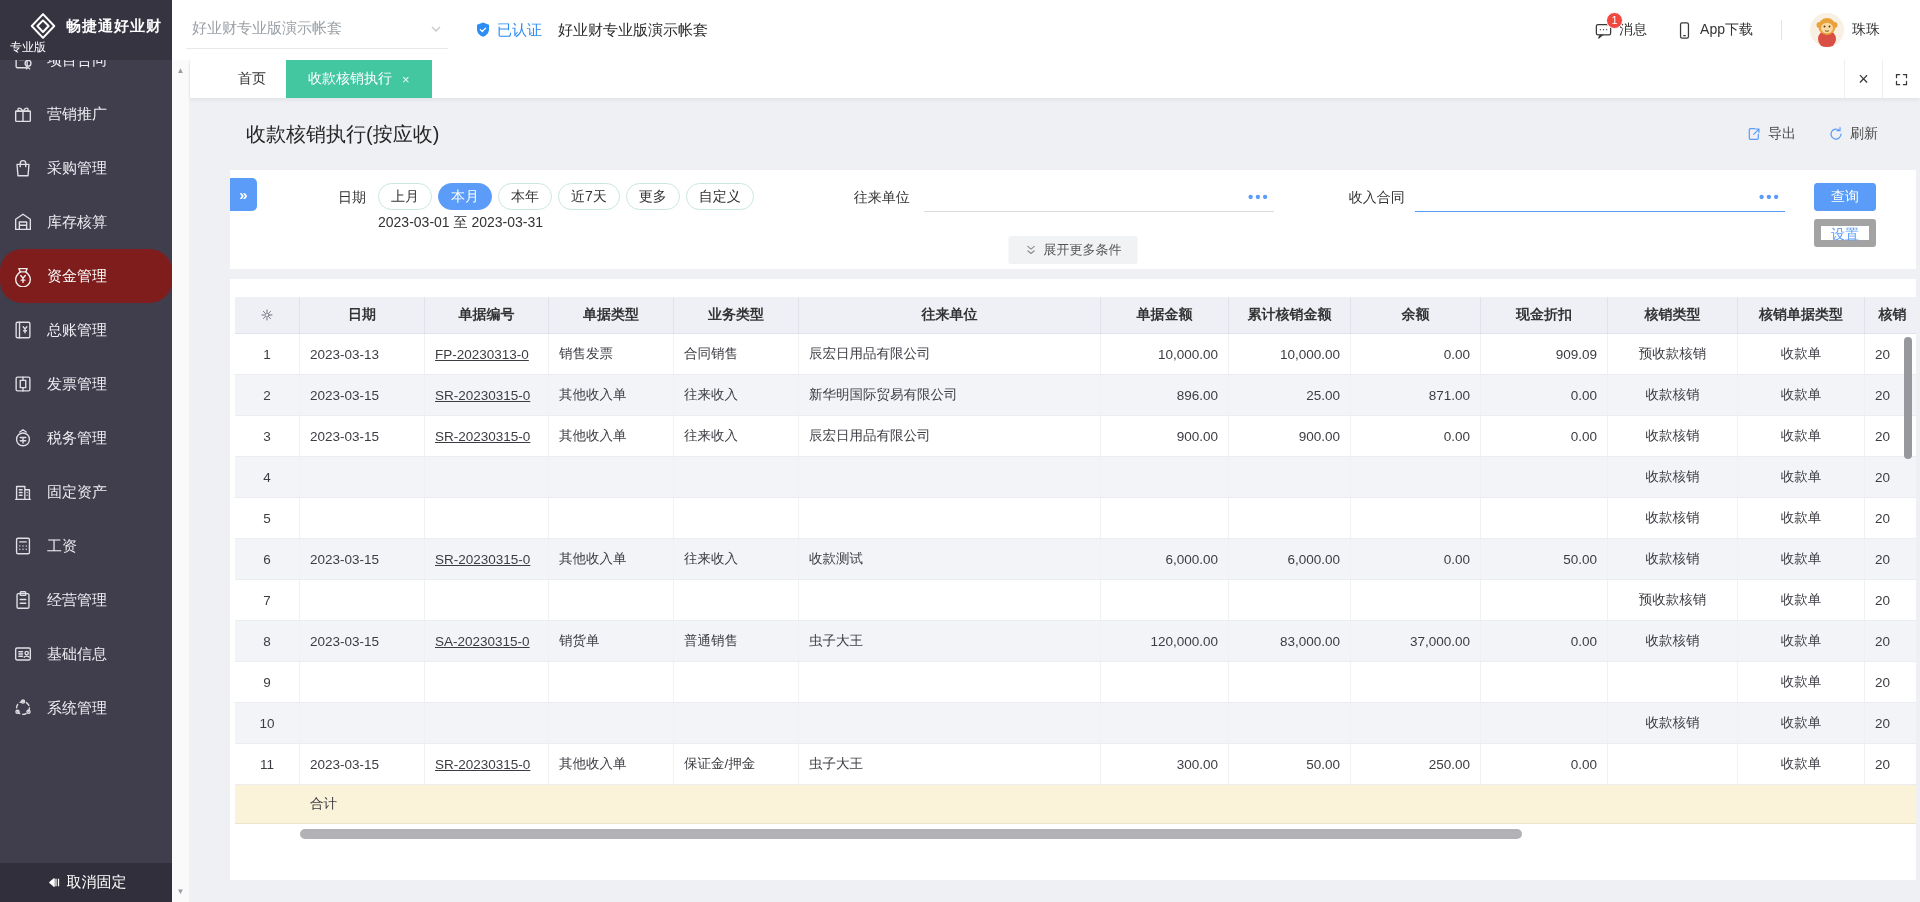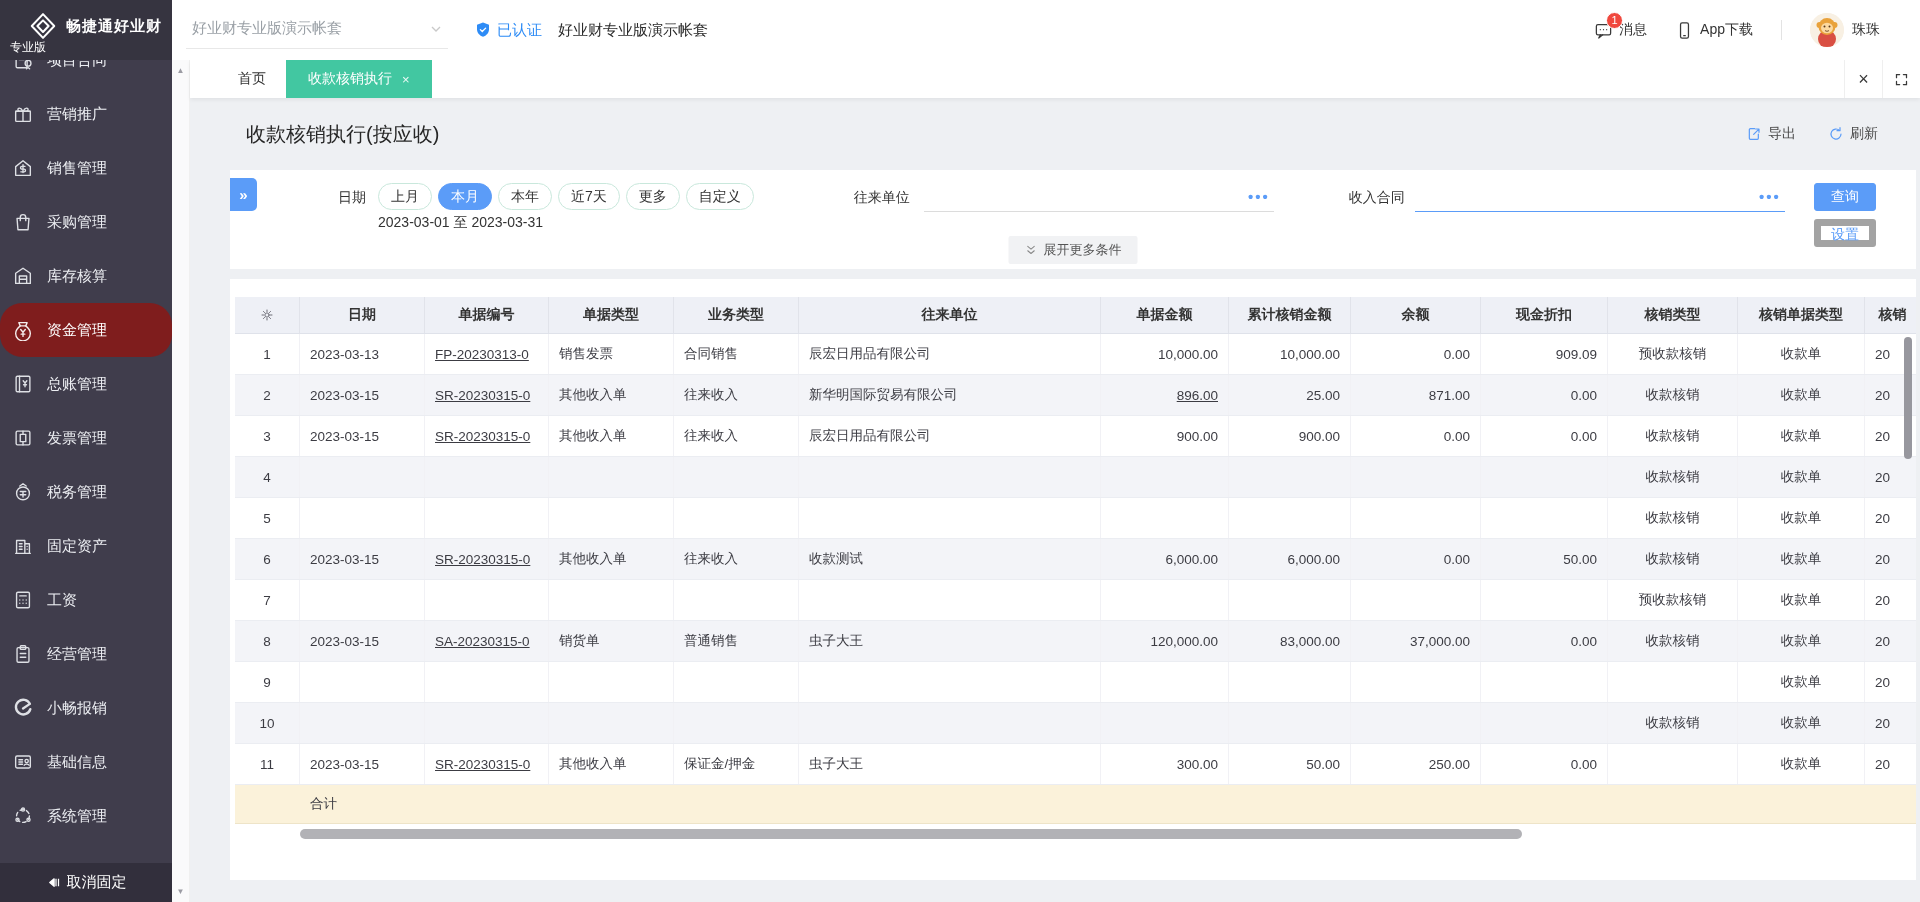--- a/index.html
+++ b/index.html
@@ -184,29 +184,20 @@
               <svg viewBox="0 0 24 24" fill="none" stroke="currentColor" stroke-width="1.5" stroke-linecap="round" stroke-linejoin="round">
                 <rect x="4" y="9" width="16" height="11" rx="1"></rect>
                 <path d="M4 9h16M12 9v11M8.5 9C6.2 9 5.6 5.6 8 5.6c2 0 4 3.4 4 3.4s2-3.4 4-3.4c2.4 0 1.8 3.4-.5 3.4"></path>
               </svg>
             </span>
             <span>营销推广</span>
           </div>
           <div class="side-item">
             <span style="width: 22px; height: 22px; display: flex;">
               <svg viewBox="0 0 24 24" fill="none" stroke="currentColor" stroke-width="1.5" stroke-linecap="round" stroke-linejoin="round">
-                <path d="M4 10.5L12 4l8 6.5V20H4z"></path>
-                <path d="M12 8.5v8.5M14.2 10.2h-3.4a1.5 1.5 0 000 3h2.4a1.5 1.5 0 010 3h-3.6"></path>
-              </svg>
-            </span>
-            <span>销售管理</span>
-          </div>
-          <div class="side-item">
-            <span style="width: 22px; height: 22px; display: flex;">
-              <svg viewBox="0 0 24 24" fill="none" stroke="currentColor" stroke-width="1.5" stroke-linecap="round" stroke-linejoin="round">
                 <path d="M5.5 8h13l-1 12.5h-11z"></path>
                 <path d="M9 10.5V7a3 3 0 016 0v3.5"></path>
               </svg>
             </span>
             <span>采购管理</span>
           </div>
           <div class="side-item">
             <span style="width: 22px; height: 22px; display: flex;">
               <svg viewBox="0 0 24 24" fill="none" stroke="currentColor" stroke-width="1.5" stroke-linecap="round" stroke-linejoin="round">
                 <path d="M4 20V9l8-5.5L20 9v11"></path>
@@ -273,28 +264,20 @@
           </div>
           <div class="side-item">
             <span style="width: 22px; height: 22px; display: flex;">
               <svg viewBox="0 0 24 24" fill="none" stroke="currentColor" stroke-width="1.5" stroke-linecap="round" stroke-linejoin="round">
                 <rect x="5.5" y="5" width="13" height="16" rx="1.5"></rect>
                 <rect x="9" y="3" width="6" height="4" rx="1"></rect>
                 <path d="M9 11.5h6M9 15.5h6"></path>
               </svg>
             </span>
             <span>经营管理</span>
-          </div>
-          <div class="side-item">
-            <span style="width: 22px; height: 22px; display: flex;">
-              <svg viewBox="0 0 24 24" fill="none" stroke="currentColor" stroke-width="1.5" stroke-linecap="round" stroke-linejoin="round">
-                <path d="M19.5 7.5A8 8 0 1020 13.2M19.5 7.5l-7.5 5" stroke-width="2.6"></path>
-              </svg>
-            </span>
-            <span>小畅报销</span>
           </div>
           <div class="side-item">
             <span style="width: 22px; height: 22px; display: flex;">
               <svg viewBox="0 0 24 24" fill="none" stroke="currentColor" stroke-width="1.5" stroke-linecap="round" stroke-linejoin="round">
                 <rect x="4" y="5.5" width="16" height="13" rx="1.5"></rect>
                 <path d="M7.5 9.5h4M7.5 12h4M7.5 14.5h4"></path>
                 <circle cx="16" cy="11" r="1.8"></circle>
                 <path d="M13.3 15.5c.6-1.6 4.8-1.6 5.4 0"></path>
               </svg>
             </span>
@@ -447,21 +430,21 @@
             </div>
             <div class="tr even">
               <div class="td center" style="width: 65px;">2</div>
               <div class="td " style="width: 125px;">2023-03-15</div>
               <div class="td " style="width: 124px;">
                 <span class="doclink">SR-20230315-0</span>
               </div>
               <div class="td " style="width: 125px;">其他收入单</div>
               <div class="td " style="width: 125px;">往来收入</div>
               <div class="td " style="width: 302px;">新华明国际贸易有限公司</div>
-              <div class="td right" style="width: 128px; text-decoration: underline;">896.00</div>
+              <div class="td right" style="width: 128px;">896.00</div>
               <div class="td right" style="width: 122px;">25.00</div>
               <div class="td right" style="width: 130px;">871.00</div>
               <div class="td right" style="width: 127px;">0.00</div>
               <div class="td center" style="width: 130px;">收款核销</div>
               <div class="td center" style="width: 127px;">收款单</div>
               <div class="td " style="width: 55px;">20</div>
             </div>
             <div class="tr">
               <div class="td center" style="width: 65px;">3</div>
               <div class="td " style="width: 125px;">2023-03-15</div>

